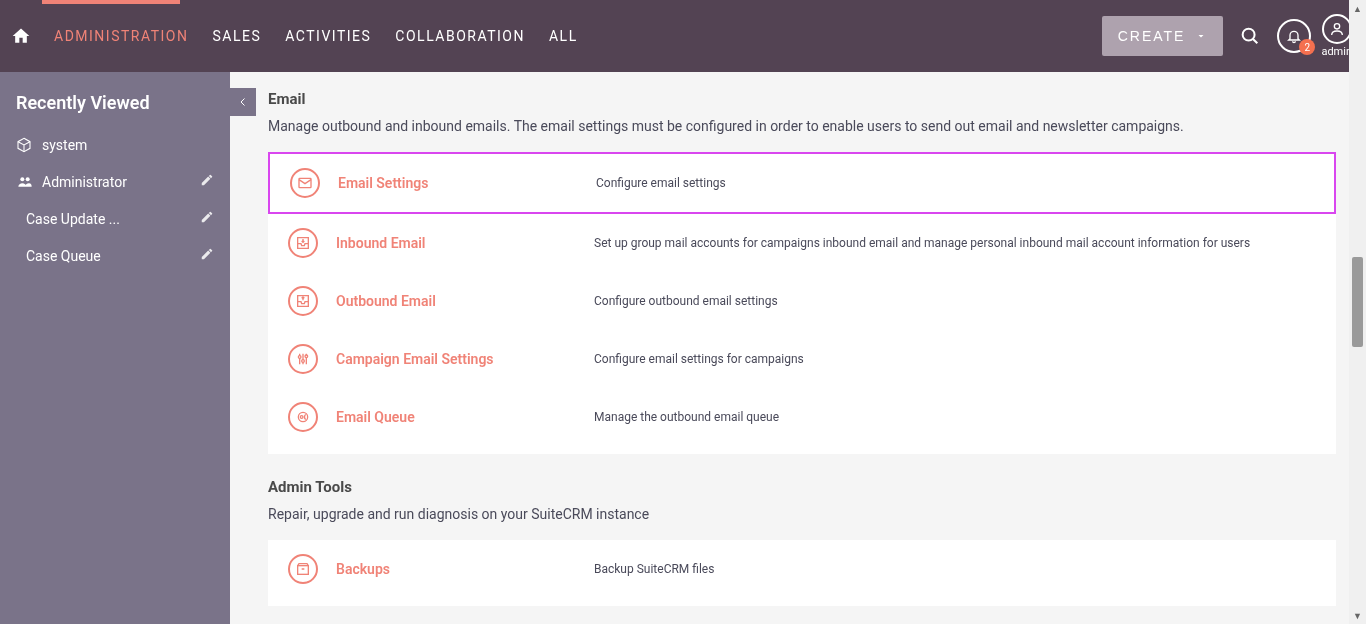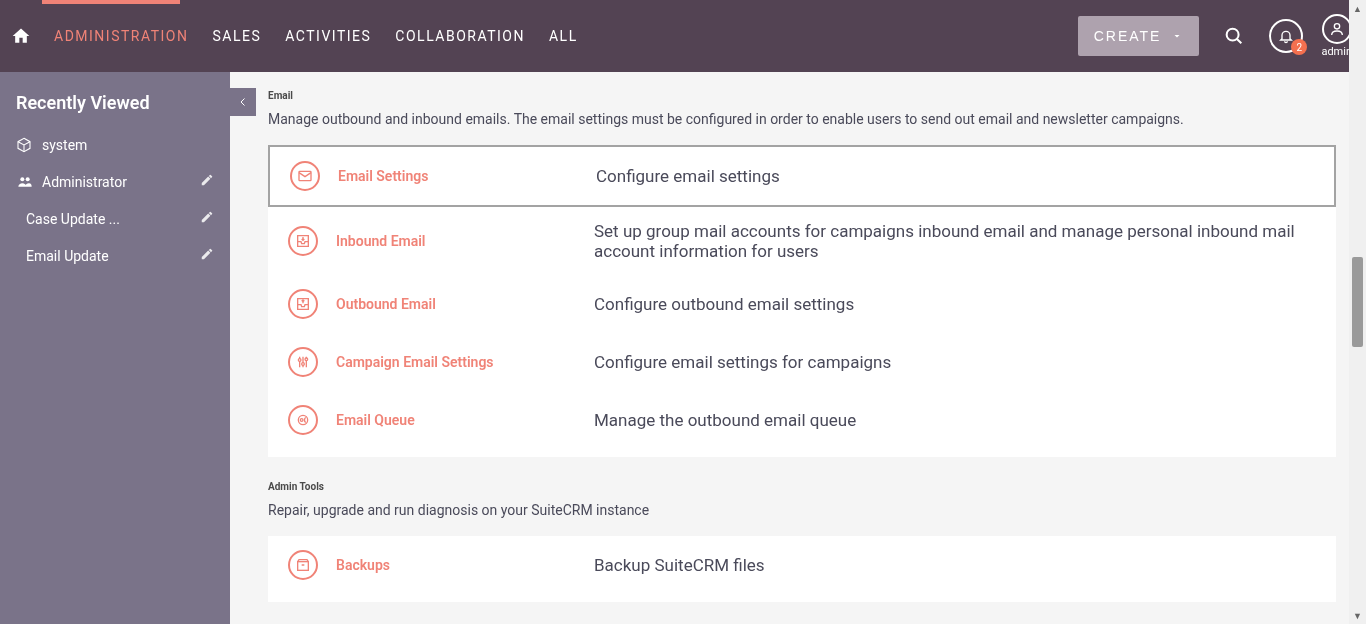--- a/index.html
+++ b/index.html
@@ -48,21 +48,21 @@
     cursor: pointer;
     color: #fff;
   }
   .nav-item.active {
     color: #f08377;
   }
   .navbar-right {
     margin-left: auto;
     display: flex;
     align-items: center;
-    gap: 18px;
+    gap: 10px;
     padding-right: 14px;
   }
   .create-btn {
     background: #aea2ae;
     color: #fff;
     border: none;
     height: 40px;
     padding: 0 16px;
     display: flex;
     align-items: center;
@@ -179,21 +179,21 @@
   .main-inner {
     display: flex;
     align-items: flex-start;
   }
   .content {
     flex: 1;
     padding: 18px 30px 20px 12px;
   }
 
   .section-title {
-    font-size: 10px;
+    font-size: 15px;
     font-weight: 700;
     color: #4a4a4a;
     margin-bottom: 10px;
   }
   .section-desc {
     font-size: 14px;
     color: #4a4a5a;
     margin-bottom: 18px;
   }
 
@@ -202,41 +202,41 @@
     margin-bottom: 24px;
     padding-bottom: 8px;
   }
   .row {
     display: flex;
     align-items: center;
     padding: 14px 20px;
     gap: 18px;
   }
   .row.highlighted {
-    border: 2px solid #a3a3a3;
+    border: 2px solid #d946ef;
   }
   .row-icon {
     width: 30px;
     height: 30px;
     border: 2px solid #f08377;
     border-radius: 50%;
     display: flex;
     align-items: center;
     justify-content: center;
     flex-shrink: 0;
   }
   .row-link {
     color: #f08377;
     font-size: 14px;
     font-weight: 600;
     width: 240px;
     cursor: pointer;
   }
   .row-desc {
-    font-size: 17px;
+    font-size: 12px;
     color: #4a4a5a;
     flex: 1;
   }
 
   
   .right-scroll {
     position: absolute;
     right: 0;
     top: 0;
     width: 17px;
@@ -356,21 +356,21 @@
     <div class="sidebar-item indent">
       <span class="si-label">Case Update ...</span>
       <span class="si-edit">
         <svg width="14" height="14" viewBox="0 0 24 24" fill="#fff">
             <path d="M3 17.25V21h3.75L17.81 9.94l-3.75-3.75L3 17.25zM20.71 7.04a1 1 0 000-1.41l-2.34-2.34a1 1 0 00-1.41 0l-1.83 1.83 3.75 3.75 1.83-1.83z"></path>
           </svg>
       </span>
     </div>
 
     <div class="sidebar-item indent">
-      <span class="si-label">Email Update</span>
+      <span class="si-label">Case Queue</span>
       <span class="si-edit">
         <svg width="14" height="14" viewBox="0 0 24 24" fill="#fff">
             <path d="M3 17.25V21h3.75L17.81 9.94l-3.75-3.75L3 17.25zM20.71 7.04a1 1 0 000-1.41l-2.34-2.34a1 1 0 00-1.41 0l-1.83 1.83 3.75 3.75 1.83-1.83z"></path>
           </svg>
       </span>
     </div>
   </div>
 
   <div class="main">
     <div class="main-inner">

